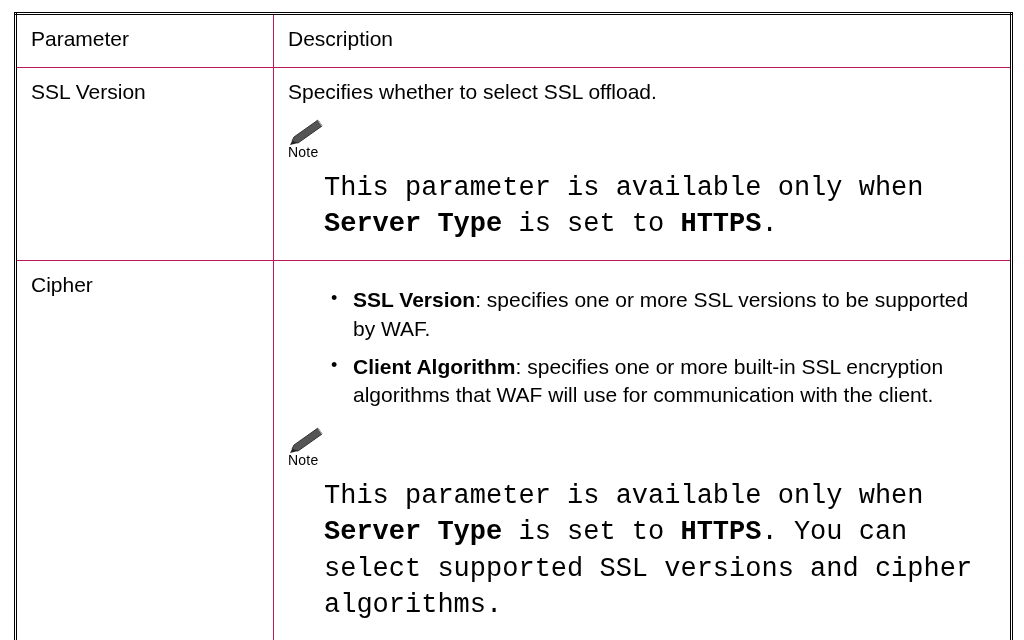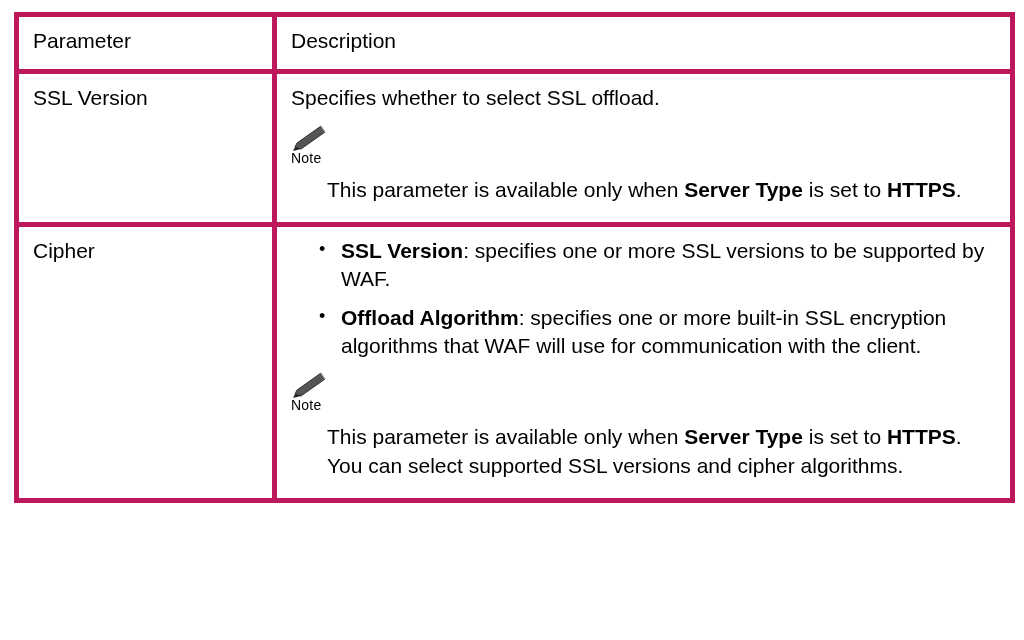--- a/index.html
+++ b/index.html
@@ -15,40 +15,41 @@
     box-sizing: border-box;
     padding: 12px 14px;
   }
   table.doc {
     border-collapse: collapse;
     width: 996px;
     border: 3px double #000;
     table-layout: fixed;
   }
   table.doc td {
-    border: 5px solid #be185d;
+    border: 1px solid #be185d;
     vertical-align: top;
     padding: 10px 14px 14px 14px;
     font-size: 21px;
     line-height: 1.35;
   }
   col.param { width: 258px; }
   col.desc  { width: 738px; }
   .note-block {
     margin-top: 10px;
   }
   .note-body {
     margin: 8px 0 4px 36px;
-    font-size: 21px;
+    font-size: 27px;
     line-height: 1.35;
+    font-family: Liberation Mono, monospace;
   }
   .b { font-weight: 700; }
   ul.bulleted {
     list-style: none;
-    margin: 0;
+    margin: 15px;
     padding: 0 0 0 28px;
   }
   ul.bulleted li {
     position: relative;
     padding-left: 22px;
     margin-bottom: 10px;
   }
   ul.bulleted li::before {
     content: "•";
     position: absolute;
@@ -108,21 +109,21 @@
     </tr>
 
     <tr>
       <td>Cipher</td>
       <td>
         <ul class="bulleted">
           <li>
             <span class="b">SSL Version</span><span>: specifies one or more SSL versions to be supported by WAF.</span>
           </li>
           <li>
-            <span class="b">Offload Algorithm</span><span>: specifies one or more built-in SSL encryption algorithms that WAF will use for communication with the client.</span>
+            <span class="b">Client Algorithm</span><span>: specifies one or more built-in SSL encryption algorithms that WAF will use for communication with the client.</span>
           </li>
         </ul>
 
         <div class="note-block">
           <span class="note-icon">
             <svg class="pencil" width="40" height="30" viewBox="0 0 40 30">
               <polygon points="4,24 10,26 34,9 30,3 6,20" fill="#555" stroke="#333" stroke-width="1"></polygon>
               <polygon points="4,24 10,26 2,28" fill="#222"></polygon>
               <line x1="30" y1="3" x2="34" y2="9" stroke="#ccc" stroke-width="1"></line>
             </svg>

